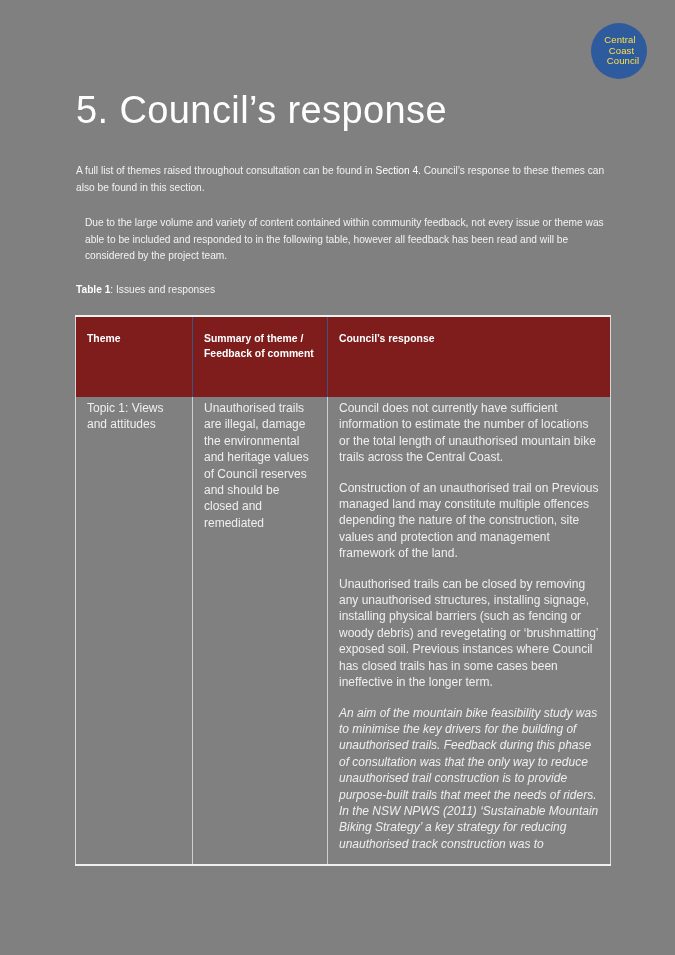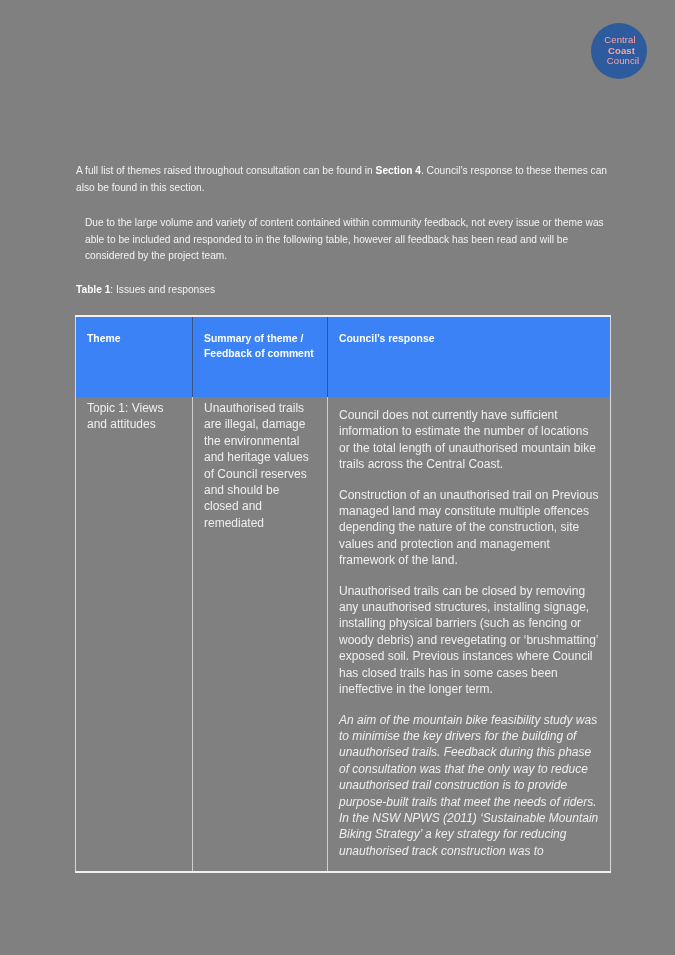--- a/index.html
+++ b/index.html
@@ -26,30 +26,30 @@
     top: 23px;
     left: 591px;
     width: 56px;
     height: 56px;
     border-radius: 50%;
     background: #2e5a9e;
     display: flex;
     flex-direction: column;
     align-items: center;
     justify-content: center;
-    color: #fca5a5;
+    color: #fde047;
     line-height: 1.12;
   }
   .logo-line {
     font-size: 9.5px;
     letter-spacing: 0.1px;
     white-space: nowrap;
   }
   .logo-line.l1 { margin-left: 2px; }
-  .logo-line.l2 { margin-left: 5px; font-weight: bold; }
+  .logo-line.l2 { margin-left: 5px; }
   .logo-line.l3 { margin-left: 8px; }
 
   
   .doc-title {
     position: absolute;
     top: 89px;
     left: 76px;
     font-size: 38px;
     font-weight: 300;
     color: #fefefe;
@@ -60,21 +60,21 @@
   
   .body-text {
     position: absolute;
     left: 76px;
     width: 534px;
     font-size: 10.2px;
     line-height: 16.6px;
     color: #f2f2f2;
     text-align: left;
   }
-  .body-text b { font-weight: bold; color: #ffffff; }
+  .body-text b { font-weight: normal; color: #ffffff; }
   .para-1 { top: 163px; }
   .para-2 { top: 215px; margin-left: 9px; }
 
   
   .table-caption {
     position: absolute;
     top: 284px;
     left: 76px;
     font-size: 10.2px;
     color: #f2f2f2;
@@ -92,21 +92,21 @@
     border-top: 2px solid #f0f0f0;
     border-left: 1px solid #d8d8d8;
     border-right: 1px solid #d8d8d8;
     border-bottom: 2px solid #f0f0f0;
   }
   .issues-table col.c1 { width: 117px; }
   .issues-table col.c2 { width: 135px; }
   .issues-table col.c3 { width: 283px; }
 
   .issues-table thead th {
-    background: #3b82f6;
+    background: #7f1d1d;
     color: #ffffff;
     font-size: 10.4px;
     font-weight: bold;
     text-align: left;
     vertical-align: top;
     padding: 14px 10px 0 11px;
     height: 66px;
     line-height: 15px;
     border-right: 1px solid #3a5482;
   }
@@ -115,35 +115,36 @@
   .issues-table tbody td {
     vertical-align: top;
     padding: 3px 11px 12px 11px;
     font-size: 12px;
     line-height: 16.4px;
     color: #efefef;
     border-right: 1px solid #cfcfcf;
     background: transparent;
   }
   .issues-table tbody td:last-child { border-right: none; }
-  .issues-table tbody td p { margin: 7px 0 14px 0; }
+  .issues-table tbody td p { margin: 0 0 14px 0; }
   .issues-table tbody td p:last-child { margin-bottom: 0; font-style: italic; }
   .cell-theme { font-size: 9.6px; }
 </style>
 </head>
 <body>
 
 <div class="page">
 
   <div class="logo">
     <span class="logo-line l1">Central</span>
     <span class="logo-line l2">Coast</span>
     <span class="logo-line l3">Council</span>
   </div>
 
+  <div class="doc-title">5. Council’s response</div>
 
   <div class="body-text para-1">
     <span>A full list of themes raised throughout consultation can be found in </span><b>Section 4</b><span>. Council’s response to these themes can also be found in this section.</span>
   </div>
 
   <div class="body-text para-2">Due to the large volume and variety of content contained within community feedback, not every issue or theme was able to be included and responded to in the following table, however all feedback has been read and will be considered by the project team.</div>
 
   <div class="table-caption">
     <b>Table 1</b><span>: Issues and responses</span>
   </div>

